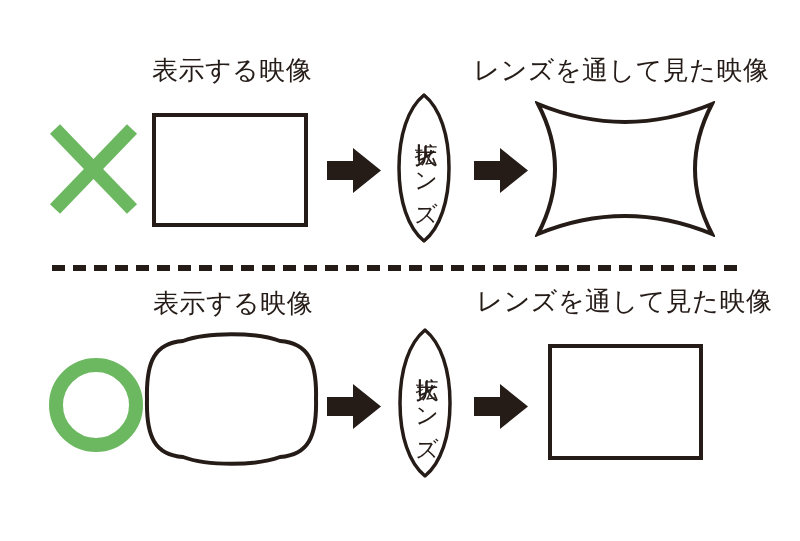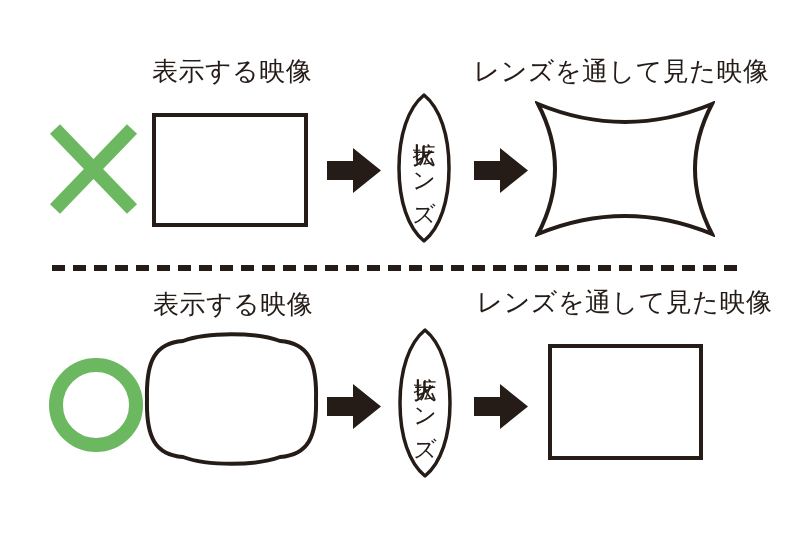--- a/index.html
+++ b/index.html
@@ -2,21 +2,21 @@
 <html><head>
 <meta charset="utf-8">
 <style>
   html, body { margin: 0; padding: 0; background: #ffffff; }
   #canvas {
     position: relative;
     width: 800px;
     height: 541px;
     background: #ffffff;
     overflow: hidden;
-    font-family: Liberation Serif, serif;
+    font-family: Liberation Mono, monospace;
     color: #251c18;
   }
   .abs { position: absolute; }
   .label {
     font-size: 26px;
     line-height: 30px;
     color: #251c18;
     text-align: center;
     white-space: nowrap;
     letter-spacing: 0.5px;

